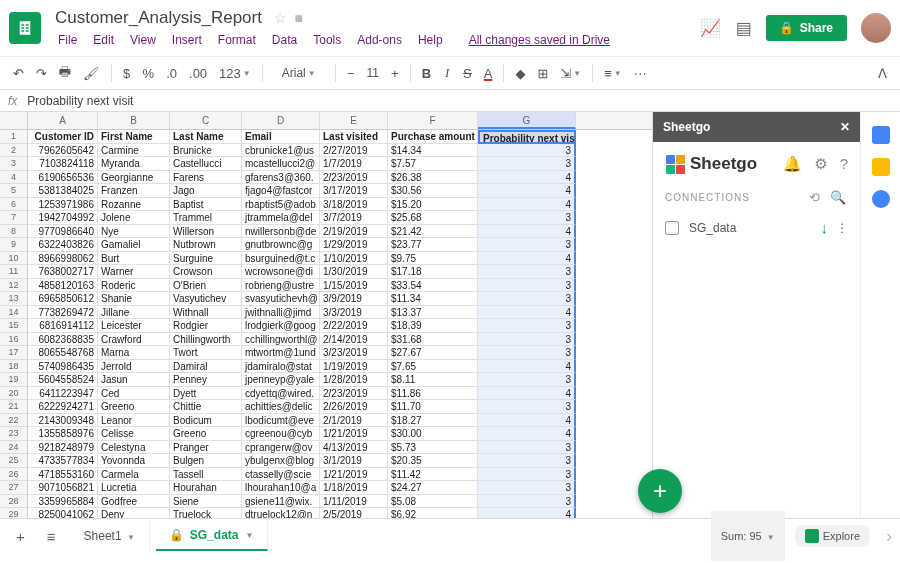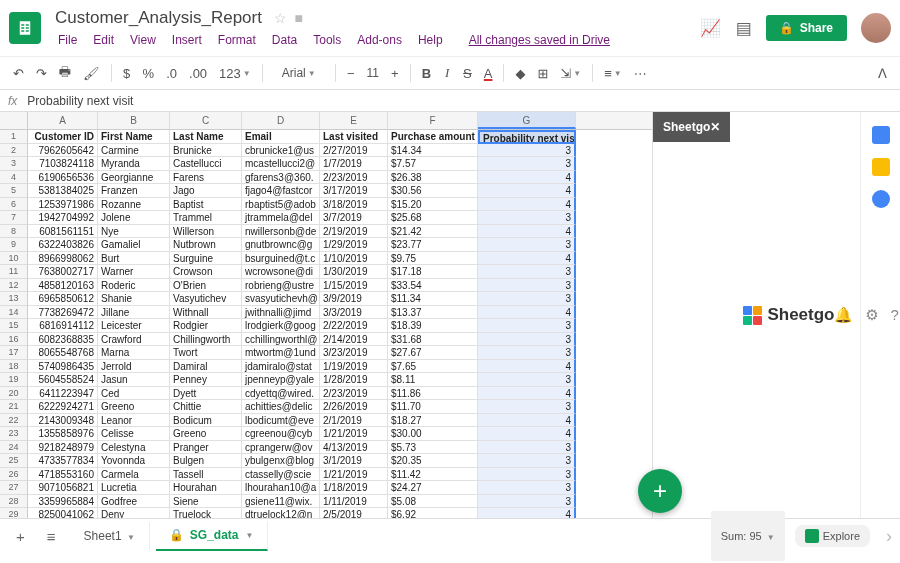--- a/index.html
+++ b/index.html
@@ -51,21 +51,21 @@
 
 .rows { height:388px; overflow:hidden; }
 .row { display:flex; height:13.5px; font-size:10px; }
 .rh { width:28px; background:#f5f5f5; border-right:1px solid #ccc; border-bottom:1px solid #ddd; text-align:center; line-height:13px; color:#666; font-size:9px;}
 .cell { border-right:1px solid #e0e0e0; border-bottom:1px solid #e0e0e0; padding:0 3px; line-height:13px; overflow:hidden; white-space:nowrap; }
 .c-A{width:70px;text-align:right}.c-B{width:72px}.c-C{width:72px}.c-D{width:78px}.c-E{width:68px;text-align:left}.c-F{width:90px}.c-G{width:98px;text-align:right;background:#eaf0fb;border-right:2px solid #4285f4}
 .row.hdr .cell { font-weight:bold; }
 .row.hdr .c-G { background:#d0ddf0; border:2px solid #4285f4; position:relative; }
 
 
-.sidebar { width:208px; border-left:1px solid #ddd; display:flex; flex-direction:row; }
+.sidebar { width:208px; border-left:1px solid #ddd; display:flex; flex-direction:column; }
 .sb-header { background:#555; color:#fff; height:30px; display:flex; align-items:center; padding:0 10px; justify-content:space-between; font-size:12px; font-weight:bold;}
 .sb-close { cursor:pointer; }
 .sb-top { padding:12px; display:flex; align-items:center; justify-content:space-between; }
 .sheetgo-logo { display:flex; align-items:center; gap:5px; font-size:17px; font-weight:bold; color:#333;}
 .logo-blocks { display:flex; flex-wrap:wrap; width:20px; height:20px; }
 .logo-blocks span{width:9px;height:9px;margin:0.5px;border-radius:1px}
 .sb-icons { display:flex; gap:12px; color:#888; font-size:15px; }
 .sb-conn { padding:4px 12px; color:#999; font-size:10px; letter-spacing:1px; display:flex; justify-content:space-between; align-items:center;}
 .sb-conn-icons { display:flex; gap:10px; color:#999; font-size:13px;}
 .sb-item { padding:10px 12px; display:flex; align-items:center; gap:10px; font-size:12px; color:#555; justify-content:space-between;}
@@ -249,21 +249,21 @@
           <div class="cell c-A">1942704992</div>
           <div class="cell c-B">Jolene</div>
           <div class="cell c-C">Trammel</div>
           <div class="cell c-D">jtrammela@del</div>
           <div class="cell c-E">3/7/2019</div>
           <div class="cell c-F">$25.68</div>
           <div class="cell c-G">3</div>
         </div>
         <div class="row">
           <div class="rh">8</div>
-          <div class="cell c-A">6081561151</div>
+          <div class="cell c-A">9770986640</div>
           <div class="cell c-B">Nye</div>
           <div class="cell c-C">Willerson</div>
           <div class="cell c-D">nwillersonb@de</div>
           <div class="cell c-E">2/19/2019</div>
           <div class="cell c-F">$21.42</div>
           <div class="cell c-G">4</div>
         </div>
         <div class="row">
           <div class="rh">9</div>
           <div class="cell c-A">6322403826</div>

